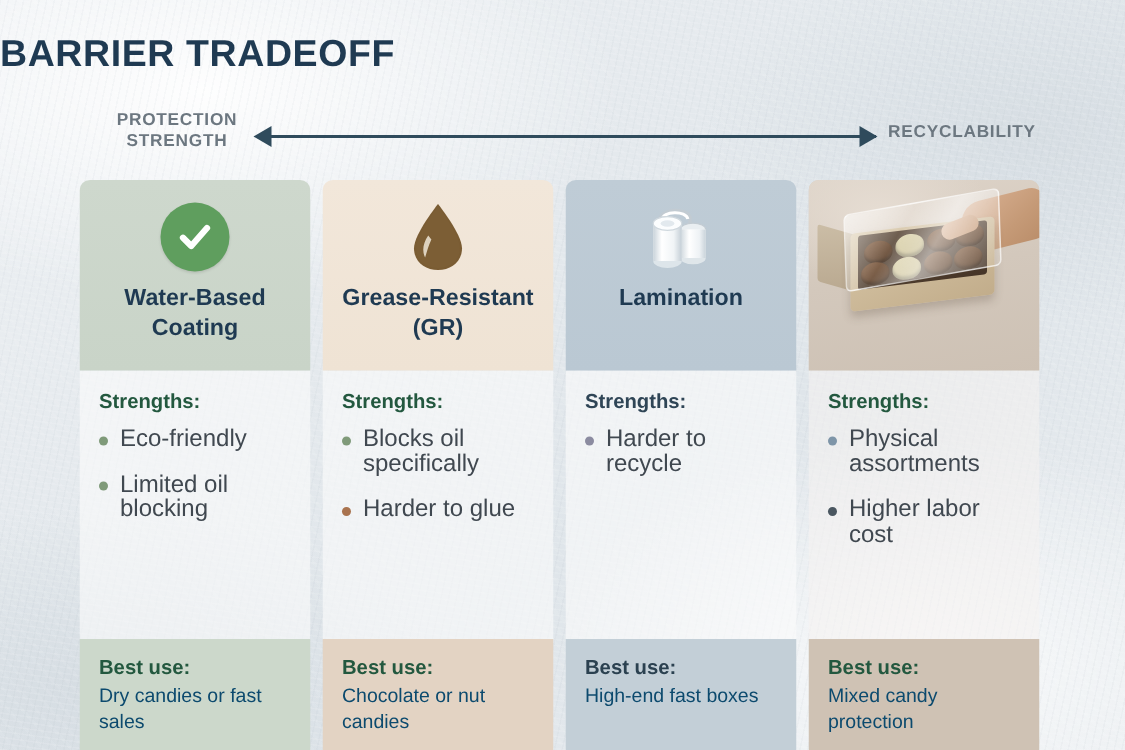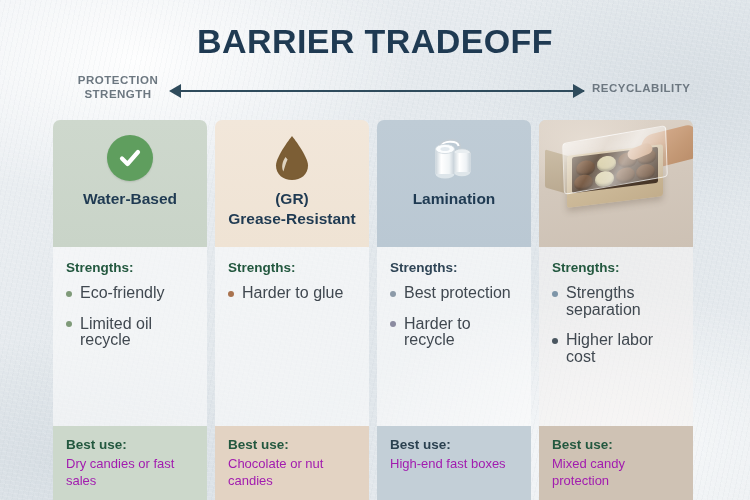--- a/index.html
+++ b/index.html
@@ -47,22 +47,22 @@
     width: 750px;
     height: 500px;
   }
 
   
   .title {
     position: absolute;
     top: 22px;
     left: 0;
     width: 750px;
-    text-align: center;
-    font-size: 34px;
+    text-align: left;
+    font-size: 25px;
     font-weight: bold;
     letter-spacing: 0.4px;
     color: #1f3a52;
   }
 
   
   .axis {
     position: absolute;
     top: 70px;
     left: 0;
@@ -187,21 +187,21 @@
   }
   .bestuse-label {
     font-size: 13.5px;
     font-weight: bold;
     color: #23583f;
     margin-bottom: 3px;
   }
   .bestuse-text {
     font-size: 13px;
     line-height: 17px;
-    color: #a21caf;
+    color: #0c4a6e;
   }
 
   
   
   .c1 .card-head { background: linear-gradient(180deg,#ced8cd 0%, #c9d4c8 100%); }
   .c1 .card-foot { background: #ccd8cb; }
 
   
   .c2 .card-head { background: linear-gradient(180deg,#f2e7da 0%, #efe3d4 100%); }
   .c2 .card-foot { background: #e3d3c3; }
@@ -334,58 +334,63 @@
       <div class="card-head">
         <div class="icon-wrap">
           <div class="check-circle">
             <svg width="26" height="26" viewBox="0 0 26 26" aria-hidden="true">
               <path d="M5 13.5 L10.5 19 L21 7" fill="none" stroke="#ffffff" stroke-width="4.2" stroke-linecap="round" stroke-linejoin="round"></path>
             </svg>
           </div>
         </div>
         <div class="card-title">
           <div>Water-Based</div>
+          <div>Coating</div>
         </div>
       </div>
       <div class="card-body">
         <div class="strengths-label">Strengths:</div>
         <ul class="bullets">
           <li>
             <span class="dot" style="background:#7f9a79"></span>
             <span>Eco-friendly</span>
           </li>
           <li>
             <span class="dot" style="background:#7f9a79"></span>
-            <span>Limited oil recycle</span>
+            <span>Limited oil blocking</span>
           </li>
         </ul>
       </div>
       <div class="card-foot">
         <div class="bestuse-label">Best use:</div>
         <div class="bestuse-text">Dry candies or fast sales</div>
       </div>
     </div>
 
     <div class="card c2">
       <div class="card-head">
         <div class="icon-wrap">
           <svg width="40" height="48" viewBox="0 0 40 48" aria-hidden="true">
             <path d="M20 2 C20 2 36 22 36 31.5 C36 40.5 28.8 46 20 46 C11.2 46 4 40.5 4 31.5 C4 22 20 2 20 2 Z" fill="#7a5c33"></path>
             <path d="M20 3.5 C20 3.5 34.6 22.4 34.6 31.4 C34.6 39.6 28.1 44.7 20 44.7 C11.9 44.7 5.4 39.6 5.4 31.4 C5.4 22.4 20 3.5 20 3.5 Z" fill="#7c5e35"></path>
             <path d="M13.5 23 C10 28 9.2 33.5 11.4 37.6 C12.6 34.2 13.4 30 15.6 25.6 Z" fill="#efe6d7" opacity="0.85"></path>
           </svg>
         </div>
         <div class="card-title">
+          <div>Grease-Resistant</div>
           <div>(GR)</div>
-          <div>Grease-Resistant</div>
         </div>
       </div>
       <div class="card-body">
         <div class="strengths-label">Strengths:</div>
         <ul class="bullets">
+          <li>
+            <span class="dot" style="background:#7f9a79"></span>
+            <span>Blocks oil specifically</span>
+          </li>
           <li>
             <span class="dot" style="background:#a9734f"></span>
             <span>Harder to glue</span>
           </li>
         </ul>
       </div>
       <div class="card-foot">
         <div class="bestuse-label">Best use:</div>
         <div class="bestuse-text">Chocolate or nut candies</div>
       </div>
@@ -424,24 +429,20 @@
           </svg>
         </div>
         <div class="card-title">
           <div>Lamination</div>
         </div>
       </div>
       <div class="card-body">
         <div class="strengths-label">Strengths:</div>
         <ul class="bullets">
           <li>
-            <span class="dot" style="background:#8c9aa8"></span>
-            <span>Best protection</span>
-          </li>
-          <li>
             <span class="dot" style="background:#8b8ba0"></span>
             <span>Harder to recycle</span>
           </li>
         </ul>
       </div>
       <div class="card-foot">
         <div class="bestuse-label">Best use:</div>
         <div class="bestuse-text">High-end fast boxes</div>
       </div>
     </div>
@@ -465,21 +466,21 @@
           </div>
           <div class="finger"></div>
           <div class="film"></div>
         </div>
       </div>
       <div class="card-body">
         <div class="strengths-label">Strengths:</div>
         <ul class="bullets">
           <li>
             <span class="dot" style="background:#7e95a8"></span>
-            <span>Strengths separation</span>
+            <span>Physical assortments</span>
           </li>
           <li>
             <span class="dot" style="background:#4a5660"></span>
             <span>Higher labor cost</span>
           </li>
         </ul>
       </div>
       <div class="card-foot">
         <div class="bestuse-label">Best use:</div>
         <div class="bestuse-text">Mixed candy protection</div>

